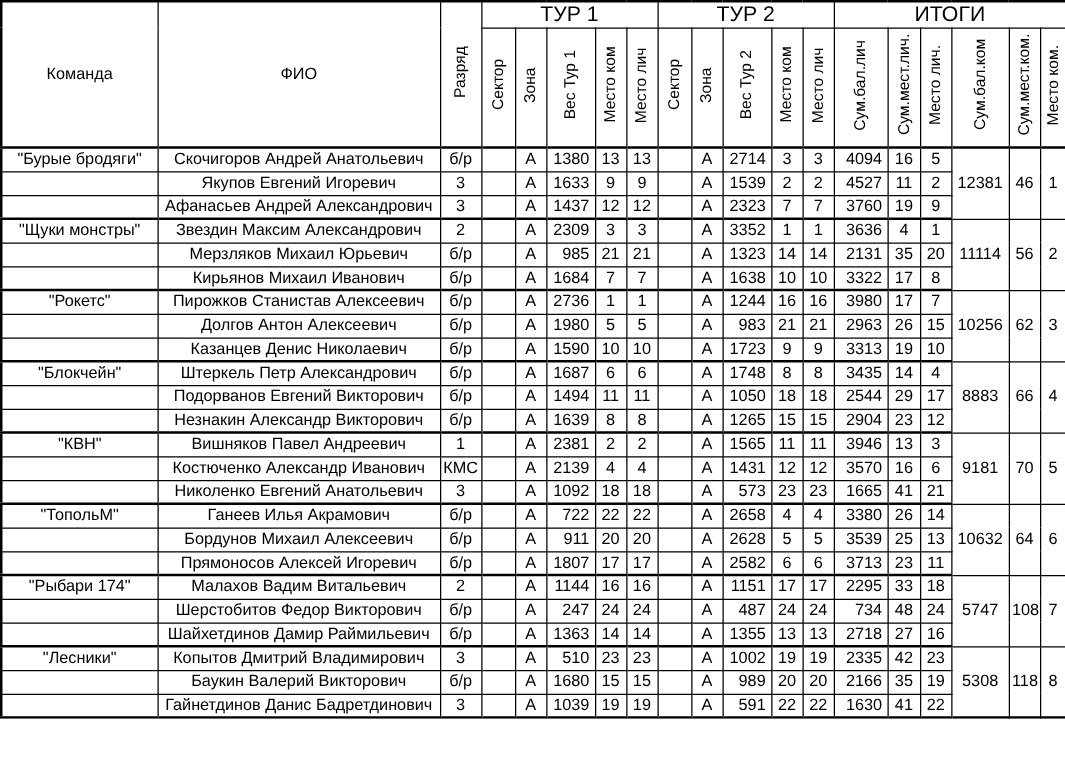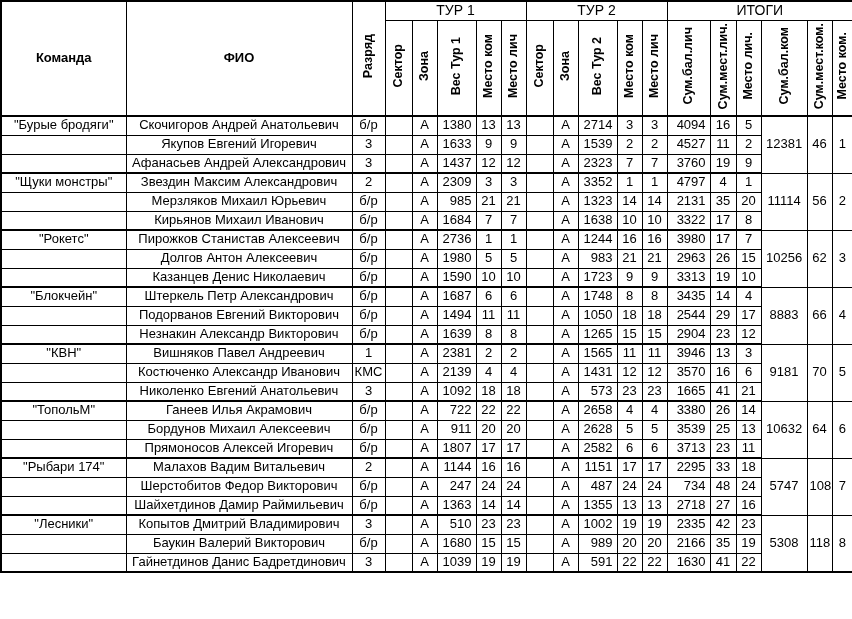--- a/index.html
+++ b/index.html
@@ -5,28 +5,28 @@
   html,body{margin:0;padding:0;background:#fff;}
   body{font-family:"Liberation Sans","DejaVu Sans",sans-serif;color:#000;}
   .wrap{width:852px;}
   table{border-collapse:collapse;table-layout:fixed;width:852px;border:2px solid #000;}
   th,td{border:1px solid #000;padding:0 2px;font-size:13px;font-weight:normal;
         overflow:hidden;white-space:nowrap;text-align:center;vertical-align:middle;
         line-height:1.15;}
   thead tr.group-row{height:19px;}
   thead tr.cols-row{height:96px;}
   tbody tr{height:19px;}
-  .group-label{font-size:14px;}
+  .group-label{font-size:17px;}
   .vtext{writing-mode:vertical-rl;transform:rotate(180deg);display:inline-block;
          white-space:nowrap;font-size:12.5px;line-height:1;margin:2px auto;}
   td.num-right{text-align:right;padding-right:4px;}
   td.team-name{text-align:center;}
   tr.team-end td{border-bottom:2px solid #000;}
   thead th{border-bottom-width:1px;}
-  thead tr.cols-row th, thead th.span-both{border-bottom:2px solid #000;font-weight:bold;}
+  thead tr.cols-row th, thead th.span-both{border-bottom:2px solid #000;}
   td.mergecell{text-align:center;}
 </style>
 </head>
 <body>
 
 <div class="wrap">
 <table>
   <colgroup>
     <col style="width:125px">
         <col style="width:226px">
@@ -141,21 +141,21 @@
           <td></td>
           <td>А</td>
           <td class="num-right">2309</td>
           <td>3</td>
           <td>3</td>
           <td></td>
           <td>А</td>
           <td class="num-right">3352</td>
           <td>1</td>
           <td>1</td>
-          <td class="num-right">4797</td>
+          <td class="num-right">3636</td>
           <td>4</td>
           <td>1</td>
           <td class="mergecell" rowspan="3">11114</td>
           <td class="mergecell" rowspan="3">56</td>
           <td class="mergecell" rowspan="3">2</td>
         </tr>
         <tr>
           <td class="team-name"></td>
           <td>Мерзляков Михаил Юрьевич</td>
           <td>б/р</td>

